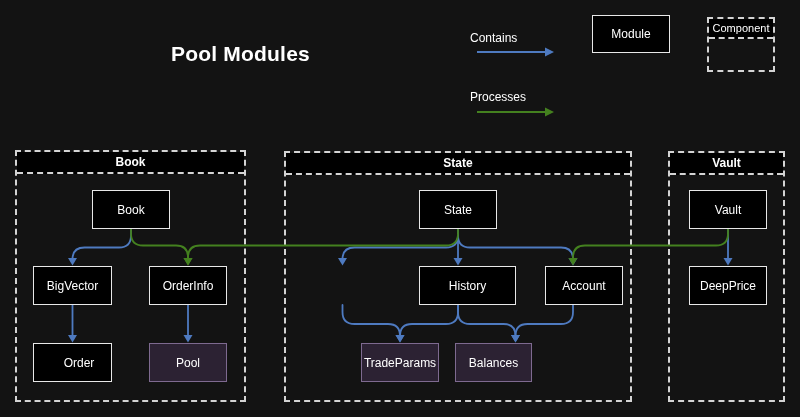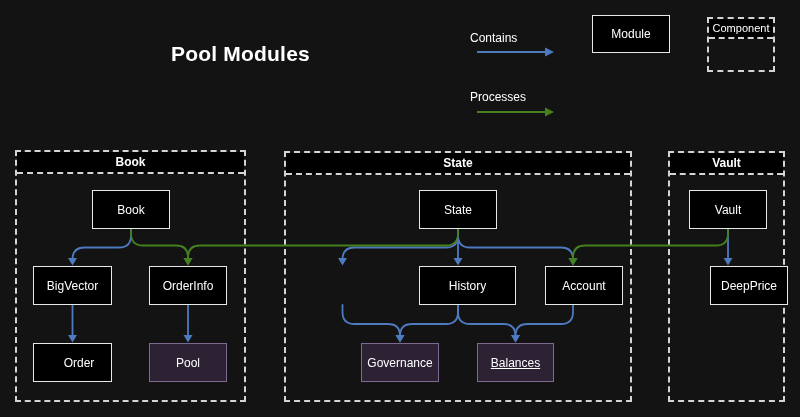--- a/index.html
+++ b/index.html
@@ -134,18 +134,18 @@
     </svg>
   <div id="nodes-layer">
       <div class="node" style="left: 92px; top: 190px; width: 78px; height: 39px;">Book</div>
       <div class="node" style="left: 33px; top: 266px; width: 79px; height: 39px;">BigVector</div>
       <div class="node" style="left: 149px; top: 266px; width: 78px; height: 39px;">OrderInfo</div>
       <div class="node" style="left: 33px; top: 343px; width: 79px; height: 39px; padding-left: 13px;">Order</div>
       <div class="node primitive" style="left: 149px; top: 343px; width: 78px; height: 39px;">Pool</div>
       <div class="node" style="left: 419px; top: 190px; width: 78px; height: 39px;">State</div>
       <div class="node" style="left: 419px; top: 266px; width: 97px; height: 39px;">History</div>
       <div class="node" style="left: 534px; top: 266px; width: 78px; height: 39px; margin-left: 11px;">Account</div>
-      <div class="node primitive" style="left: 361px; top: 343px; width: 78px; height: 39px;">Governance</div>
-      <div class="node primitive" style="left: 477px; top: 343px; width: 77px; height: 39px; text-decoration: underline;">Balances</div>
+      <div class="node primitive" style="left: 361px; top: 343px; width: 78px; height: 39px;">TradeParams</div>
+      <div class="node primitive" style="left: 455px; top: 343px; width: 77px; height: 39px;">Balances</div>
       <div class="node" style="left: 689px; top: 190px; width: 78px; height: 39px;">Vault</div>
-      <div class="node" style="left: 689px; top: 266px; width: 78px; height: 39px; margin-left: 21px;">DeepPrice</div>
+      <div class="node" style="left: 689px; top: 266px; width: 78px; height: 39px;">DeepPrice</div>
     </div>
 </div>
 
 </body></html>

